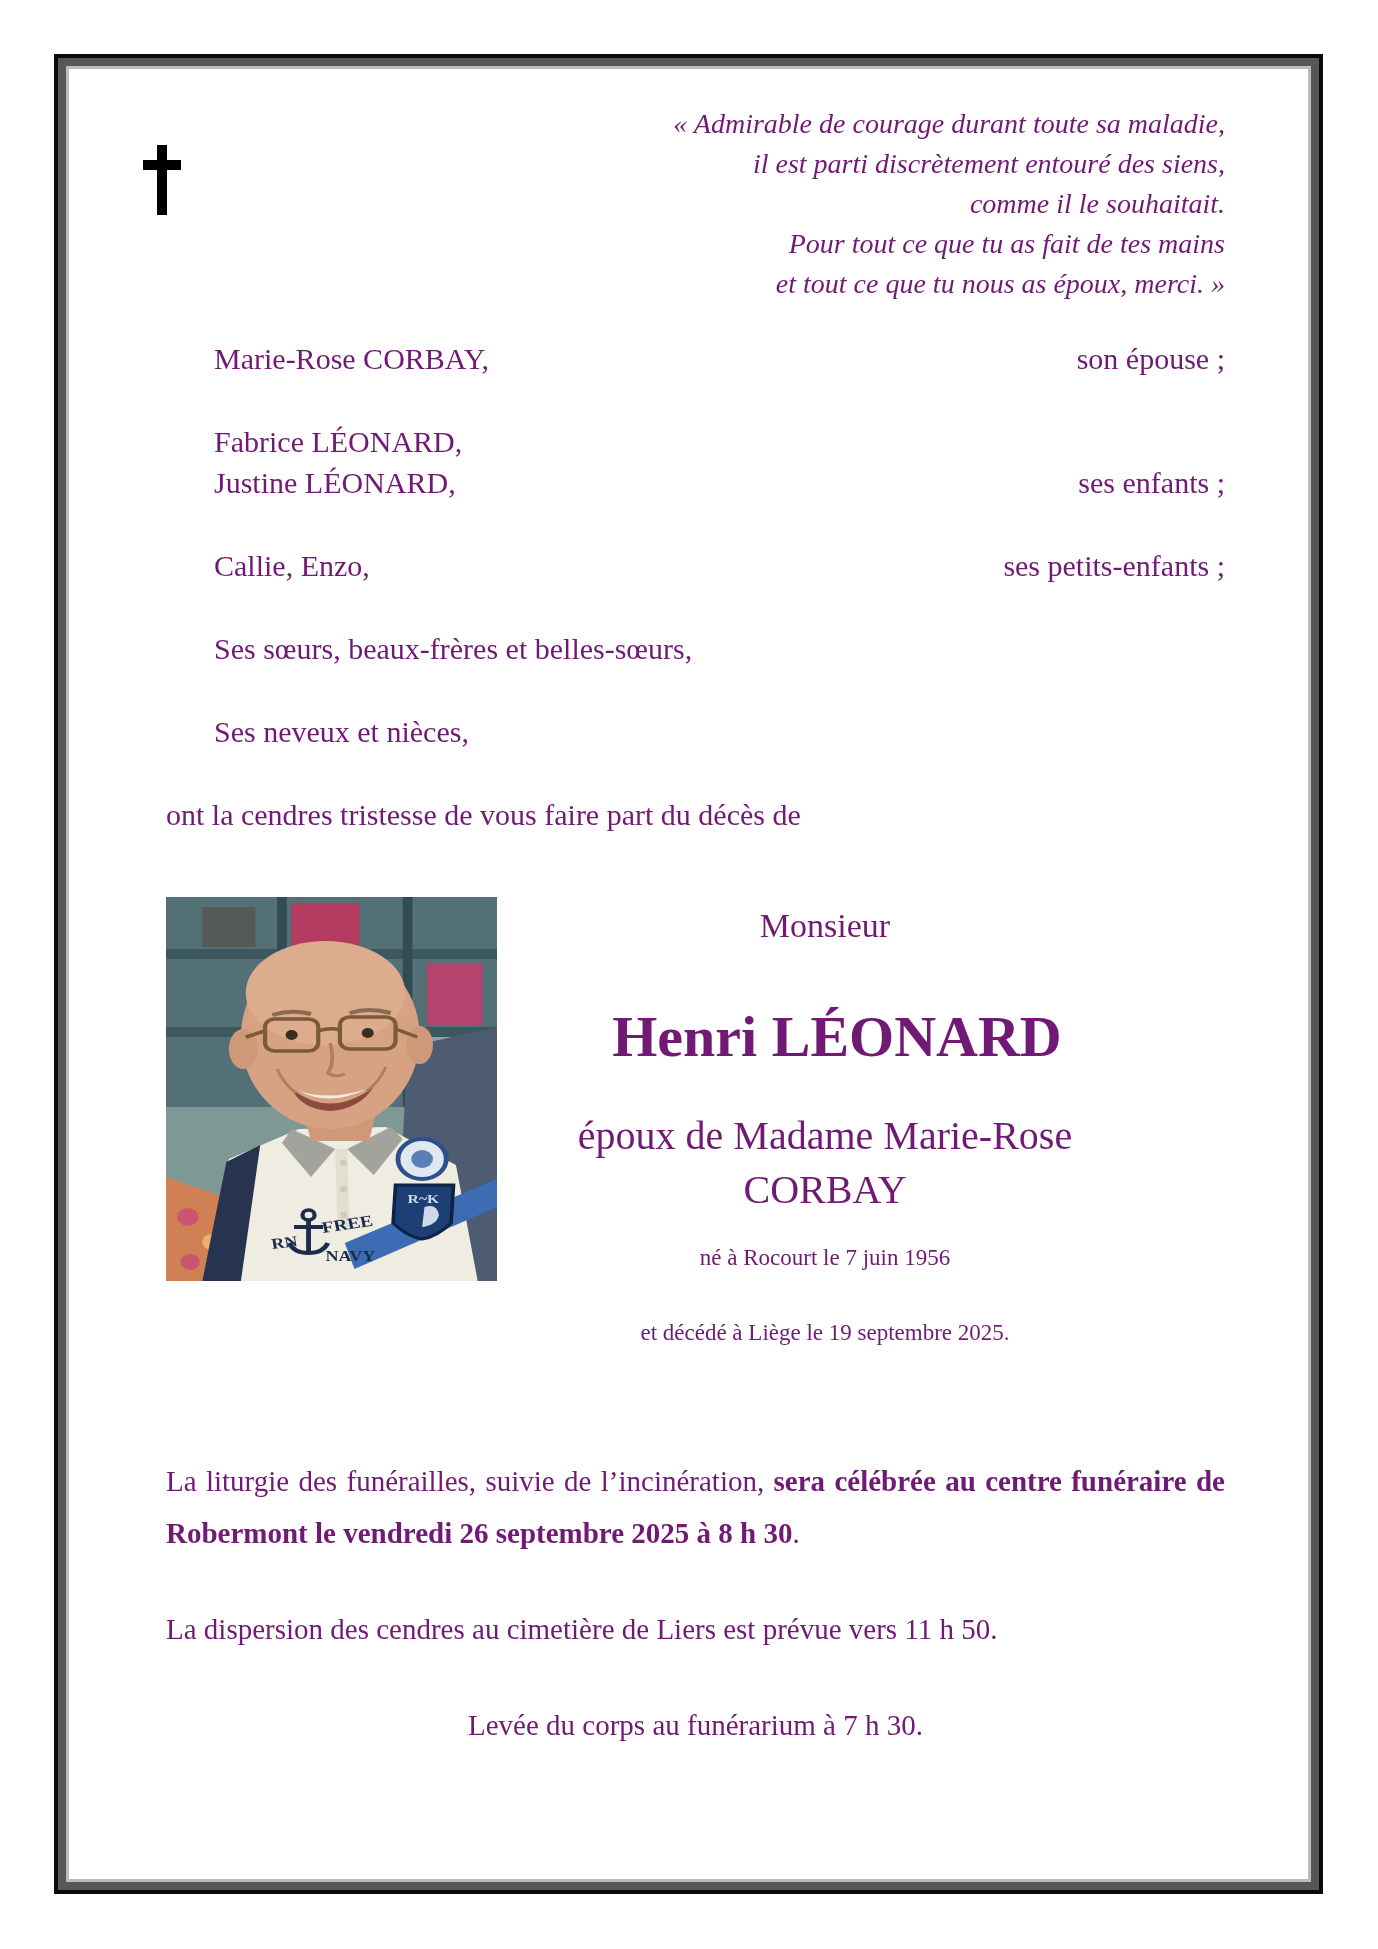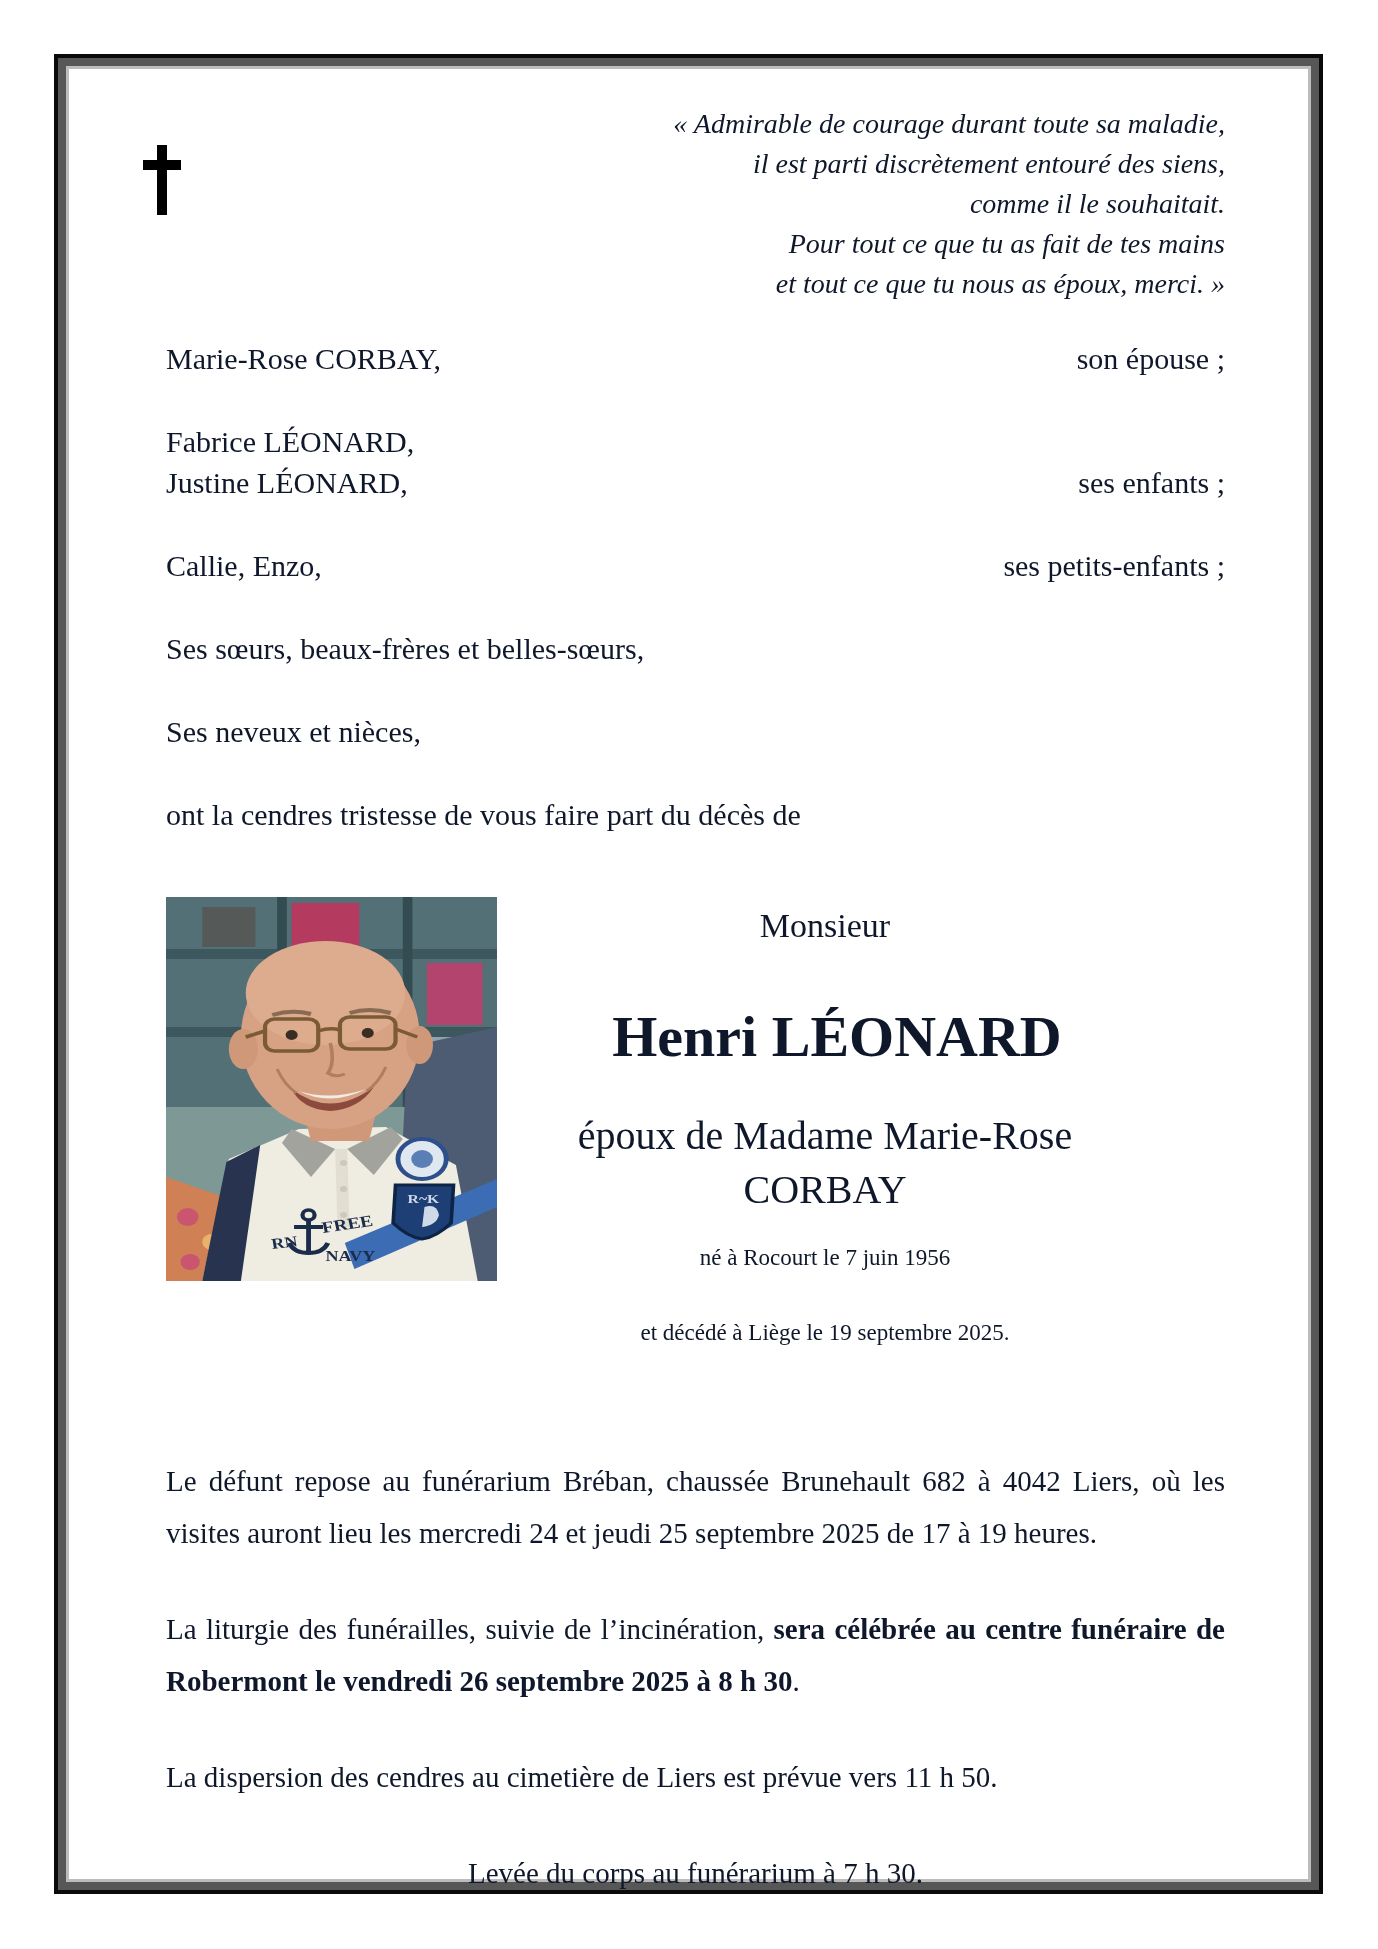--- a/index.html
+++ b/index.html
@@ -1,21 +1,21 @@
 <!DOCTYPE html>
 <html lang="fr"><head>
 <meta charset="utf-8">
 <style>
   html,body{margin:0;padding:0;background:#ffffff;}
   .page{
     position:relative;
     width:1378px;height:1949px;
     background:#ffffff;
     font-family:"Liberation Serif","DejaVu Serif",serif;
-    color:#0f172a;
+    color:#701a75;
     overflow:hidden;
   }
   
   .frame{
     position:absolute;
     left:54px;top:54px;right:55px;bottom:55px;
     border:4px solid #0a0a0a;
     box-shadow: inset 0 0 0 8px #575757, inset 0 0 0 11px #bcbcbc;
     box-sizing:border-box;
   }
@@ -41,20 +41,21 @@
   }
   
   .family{margin-top:34px;}
   .family-row{
     display:flex;
     justify-content:space-between;
     align-items:flex-end;
     font-size:30px;
     line-height:41px;
     margin-bottom:42px;
+    margin-left:48px;
   }
   .family-row .names div{white-space:pre;}
   .intro-line{
     font-size:30px;
     line-height:41px;
     margin-bottom:62px;
   }
   
   .deceased-section{margin-bottom:0;}
   .deceased-section::after{content:"";display:block;clear:both;}
@@ -221,21 +222,20 @@
         <div class="name-block">
           <div class="civility">Monsieur</div>
           <div class="deceased-name">Henri LÉONARD</div>
           <div class="spouse-line">époux de Madame Marie-Rose CORBAY</div>
           <div class="birth-line">né à Rocourt le 7 juin 1956</div>
           <div class="death-line">et décédé à Liège le 19 septembre 2025.</div>
         </div>
       </div>
 
       <div class="body-text">
-        <p class="para">Le défunt repose au funérarium Bréban, chaussée Brunehault 682 à 4042 Liers, où les visites auront lieu les mercredi 24 et jeudi 25 septembre 2025 de 17 à 19 heures.</p>
         <p class="para"><span>La liturgie des funérailles, suivie de l’incinération, </span><span class="bold">sera célébrée au centre funéraire de Robermont le vendredi 26 septembre 2025 à 8 h 30</span><span>.</span></p>
         <p class="para">La dispersion des cendres au cimetière de Liers est prévue vers 11 h 50.</p>
         <p class="para center">Levée du corps au funérarium à 7 h 30.</p>
 
       </div>
 
     </div>
   </div>
 </div>
 

